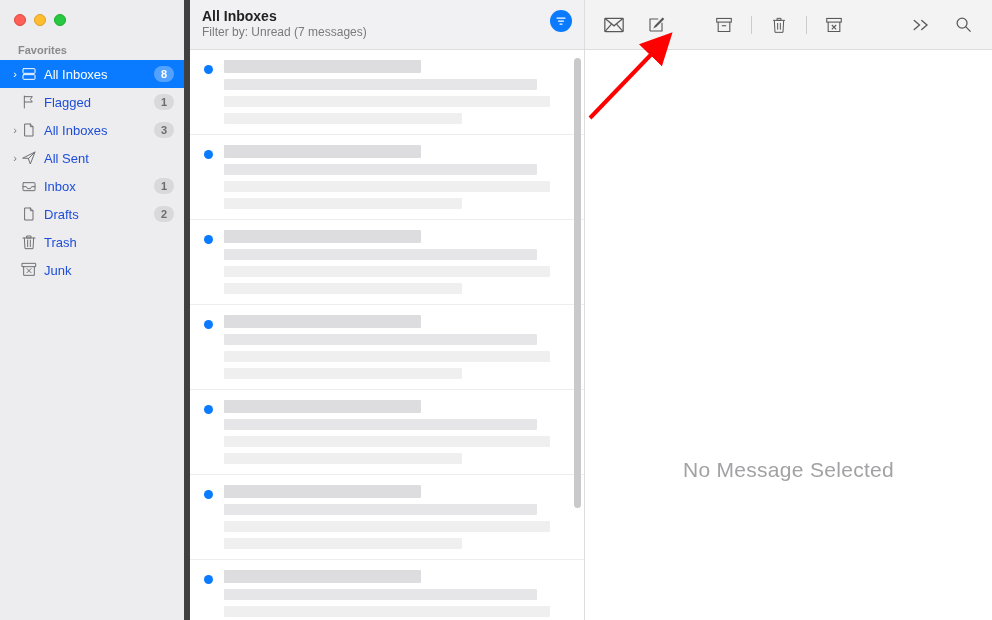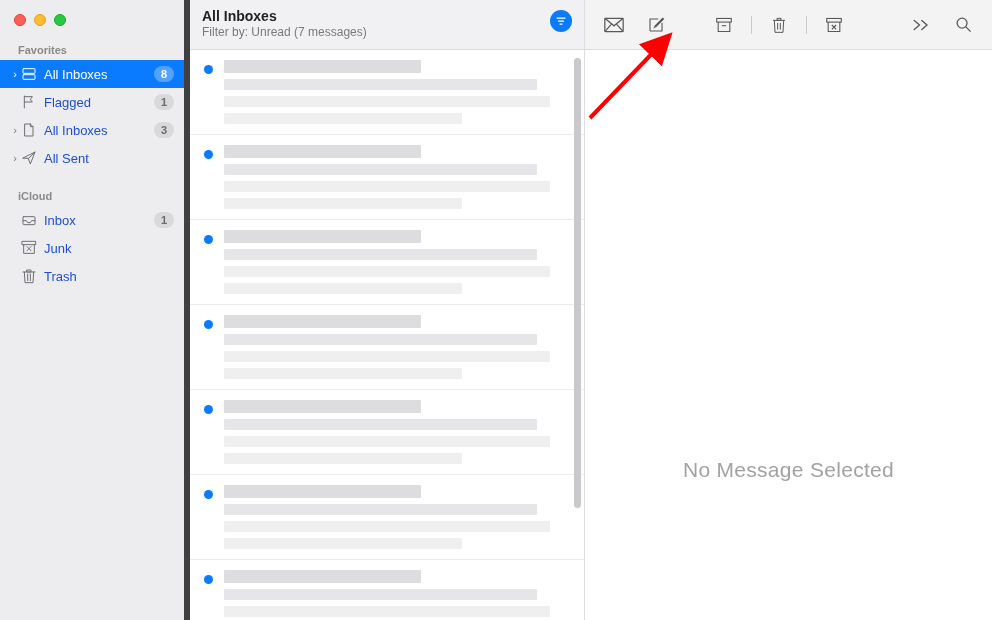--- a/index.html
+++ b/index.html
@@ -121,57 +121,67 @@
             <path d="M3 12 L21 3 L14 21 L11 13 Z"></path>
             <path d="M11 13 L21 3"></path>
           </svg>
         </span>
        <span class="label">All Sent</span>
 
      </div>
     </div>
 
 
-  <div class="section-label">iCloud</div>
   <div id="icloud-container">
       <div class="sb-item">
        <span class="chevron"></span>
        <span class="icon">
           <svg width="16" height="16" viewBox="0 0 24 24" fill="none" stroke="currentColor" stroke-width="1.5" stroke-linecap="round" stroke-linejoin="round">
             <rect x="3" y="7" width="18" height="12" rx="1"></rect>
             <path d="M3 13 L8 13 L10 16 L14 16 L16 13 L21 13"></path>
           </svg>
         </span>
        <span class="label">Inbox</span>
        <span class="badge">1</span>
      </div>
       <div class="sb-item">
        <span class="chevron"></span>
        <span class="icon">
           <svg width="16" height="16" viewBox="0 0 24 24" fill="none" stroke="currentColor" stroke-width="1.5" stroke-linecap="round" stroke-linejoin="round">
-            <rect x="2" y="2" width="20" height="5"></rect>
-            <path d="M4 7 L4 20 L20 20 L20 7"></path>
-            <path d="M9 10 L15 16 M15 10 L9 16"></path>
-          </svg>
-        </span>
-       <span class="label">Junk</span>
-
+            <path d="M6 3 L14 3 L18 7 L18 21 L6 21 Z"></path>
+            <path d="M14 3 L14 7 L18 7"></path>
+          </svg>
+        </span>
+       <span class="label">Drafts</span>
+       <span class="badge">2</span>
      </div>
       <div class="sb-item">
        <span class="chevron"></span>
        <span class="icon">
           <svg width="16" height="16" viewBox="0 0 24 24" fill="none" stroke="currentColor" stroke-width="1.5" stroke-linecap="round" stroke-linejoin="round">
             <path d="M3 6 L21 6"></path>
             <path d="M5 6 L6 22 L18 22 L19 6"></path>
             <path d="M9 3 L15 3 L15 6 L9 6 Z"></path>
             <line x1="10" y1="9" x2="10" y2="19"></line>
             <line x1="14" y1="9" x2="14" y2="19"></line>
           </svg>
         </span>
        <span class="label">Trash</span>
+
+     </div>
+      <div class="sb-item">
+       <span class="chevron"></span>
+       <span class="icon">
+          <svg width="16" height="16" viewBox="0 0 24 24" fill="none" stroke="currentColor" stroke-width="1.5" stroke-linecap="round" stroke-linejoin="round">
+            <rect x="2" y="2" width="20" height="5"></rect>
+            <path d="M4 7 L4 20 L20 20 L20 7"></path>
+            <path d="M9 10 L15 16 M15 10 L9 16"></path>
+          </svg>
+        </span>
+       <span class="label">Junk</span>
 
      </div>
     </div>
 </div>
 
 <div class="list-col">
   <div class="list-header">
     <div class="titles">
       <div class="title">All Inboxes</div>
       <div class="subtitle">Filter by: Unread (7 messages)</div>

